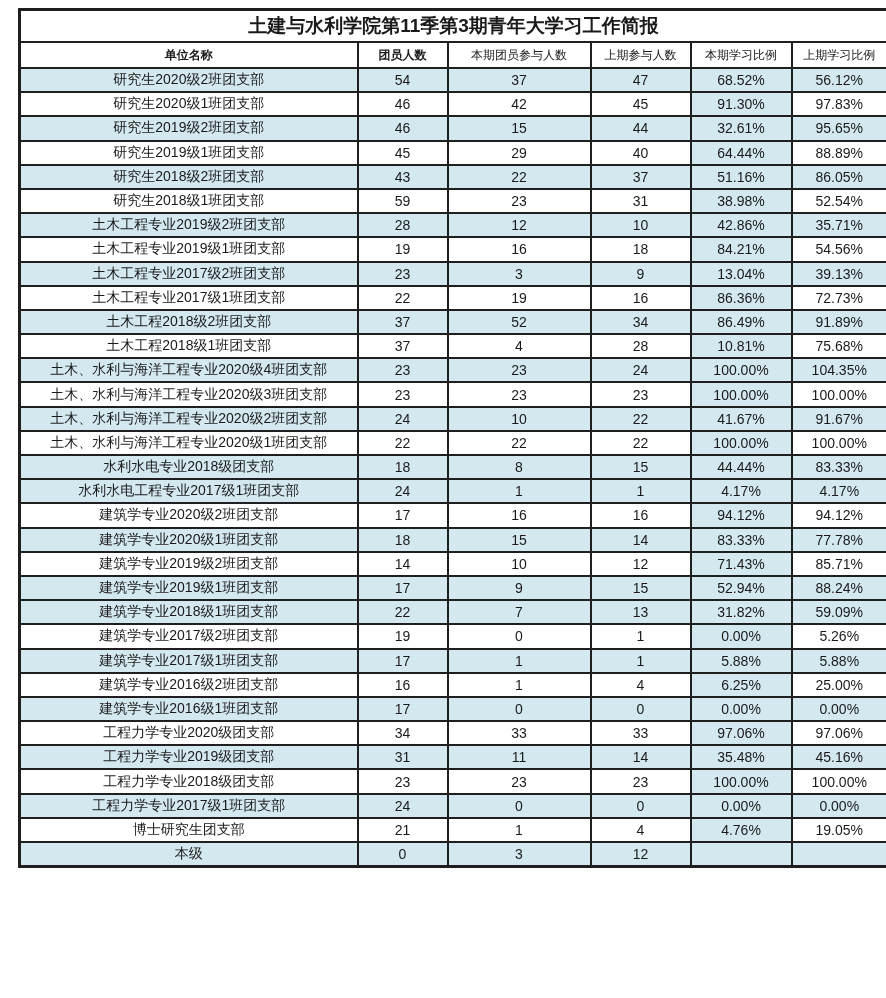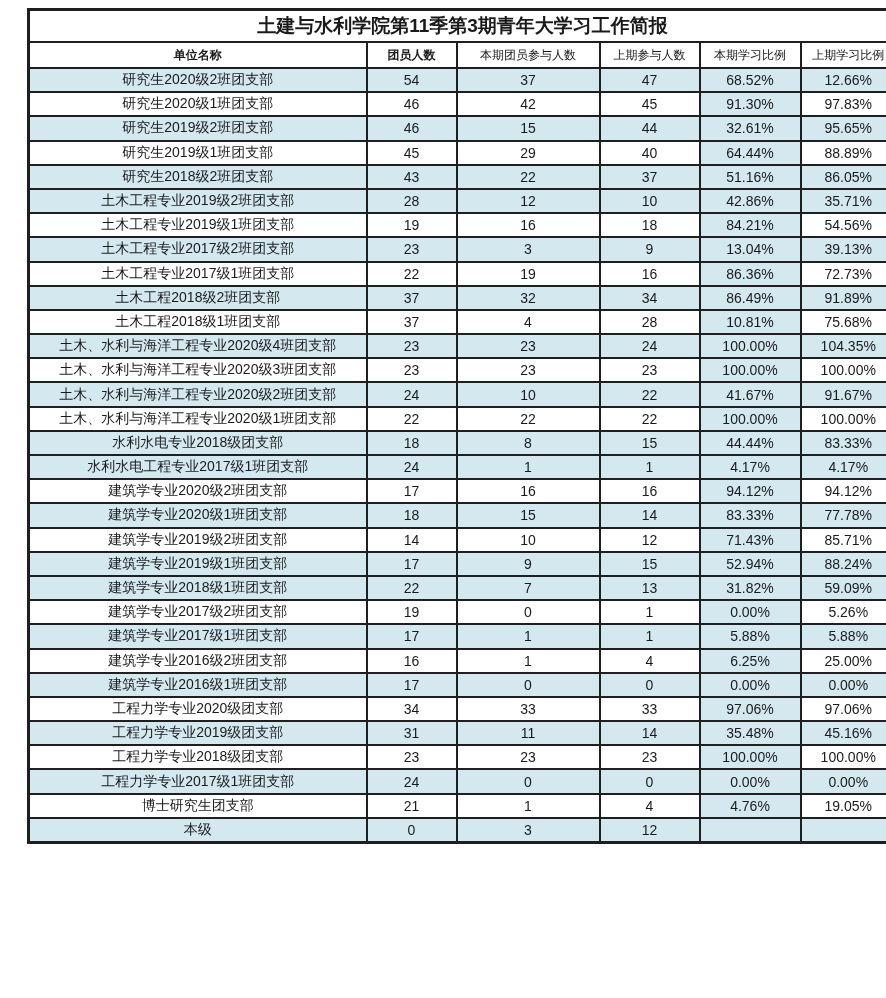--- a/index.html
+++ b/index.html
@@ -5,21 +5,21 @@
   html, body {
     margin: 0;
     padding: 0;
     background: #ffffff;
     width: 886px;
     height: 998px;
     font-family: "Liberation Sans", sans-serif;
     color: #1a1a1a;
   }
   .page {
-    padding: 8px 0 0 27px;
+    padding: 8px 0 0 18px;
   }
   table.report {
     border-collapse: collapse;
     table-layout: fixed;
     width: 868px;
     border: 3px solid var(--border, #1f1f1f);
   }
   th, td {
     border: 2px solid var(--border, #1f1f1f);
     text-align: center;
@@ -88,21 +88,21 @@
         <th class="hdr-serif">上期学习比例</th>
       </tr>
     </thead>
     <tbody id="table-body">
         <tr class="hl">
     <td>研究生2020级2班团支部</td>
     <td>54</td>
     <td>37</td>
     <td>47</td>
     <td>68.52%</td>
-    <td>12.66%</td>
+    <td>56.12%</td>
   </tr>
         <tr>
     <td>研究生2020级1班团支部</td>
     <td>46</td>
     <td>42</td>
     <td>45</td>
     <td>91.30%</td>
     <td>97.83%</td>
   </tr>
         <tr class="hl">
@@ -122,20 +122,28 @@
     <td>88.89%</td>
   </tr>
         <tr class="hl">
     <td>研究生2018级2班团支部</td>
     <td>43</td>
     <td>22</td>
     <td>37</td>
     <td>51.16%</td>
     <td>86.05%</td>
   </tr>
+        <tr>
+    <td>研究生2018级1班团支部</td>
+    <td>59</td>
+    <td>23</td>
+    <td>31</td>
+    <td>38.98%</td>
+    <td>52.54%</td>
+  </tr>
         <tr class="hl">
     <td>土木工程专业2019级2班团支部</td>
     <td>28</td>
     <td>12</td>
     <td>10</td>
     <td>42.86%</td>
     <td>35.71%</td>
   </tr>
         <tr>
     <td>土木工程专业2019级1班团支部</td>
@@ -157,21 +165,21 @@
     <td>土木工程专业2017级1班团支部</td>
     <td>22</td>
     <td>19</td>
     <td>16</td>
     <td>86.36%</td>
     <td>72.73%</td>
   </tr>
         <tr class="hl">
     <td>土木工程2018级2班团支部</td>
     <td>37</td>
-    <td>32</td>
+    <td>52</td>
     <td>34</td>
     <td>86.49%</td>
     <td>91.89%</td>
   </tr>
         <tr>
     <td>土木工程2018级1班团支部</td>
     <td>37</td>
     <td>4</td>
     <td>28</td>
     <td>10.81%</td>

